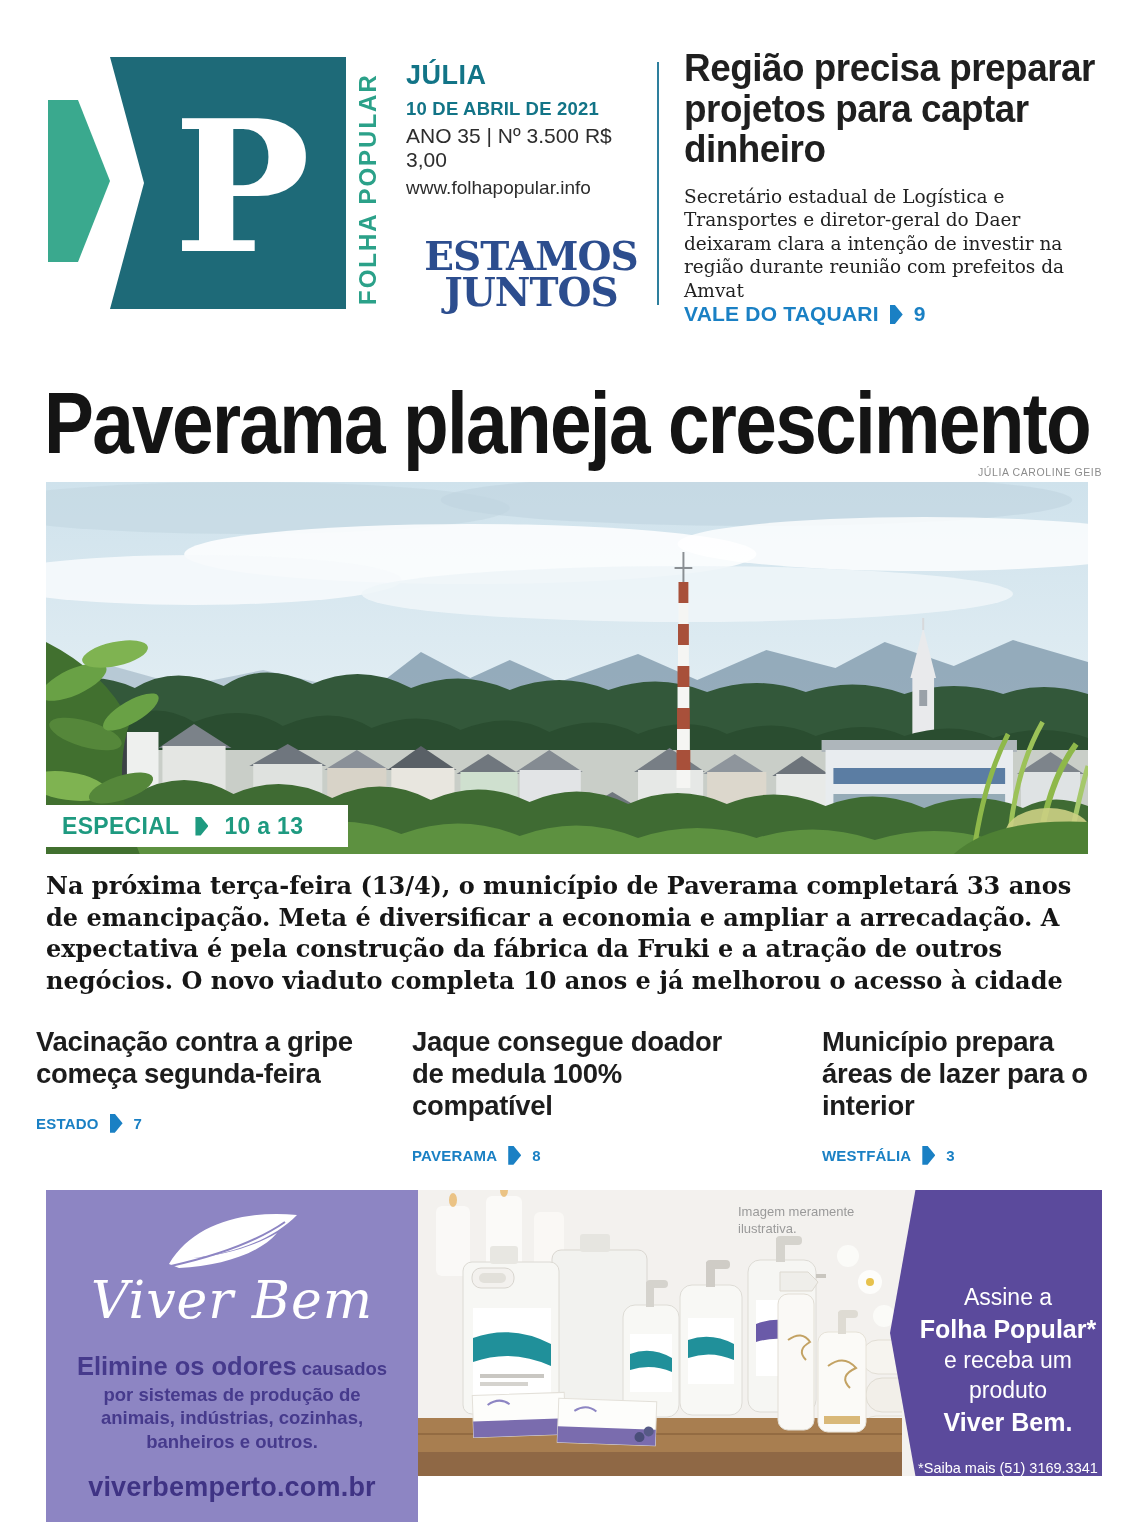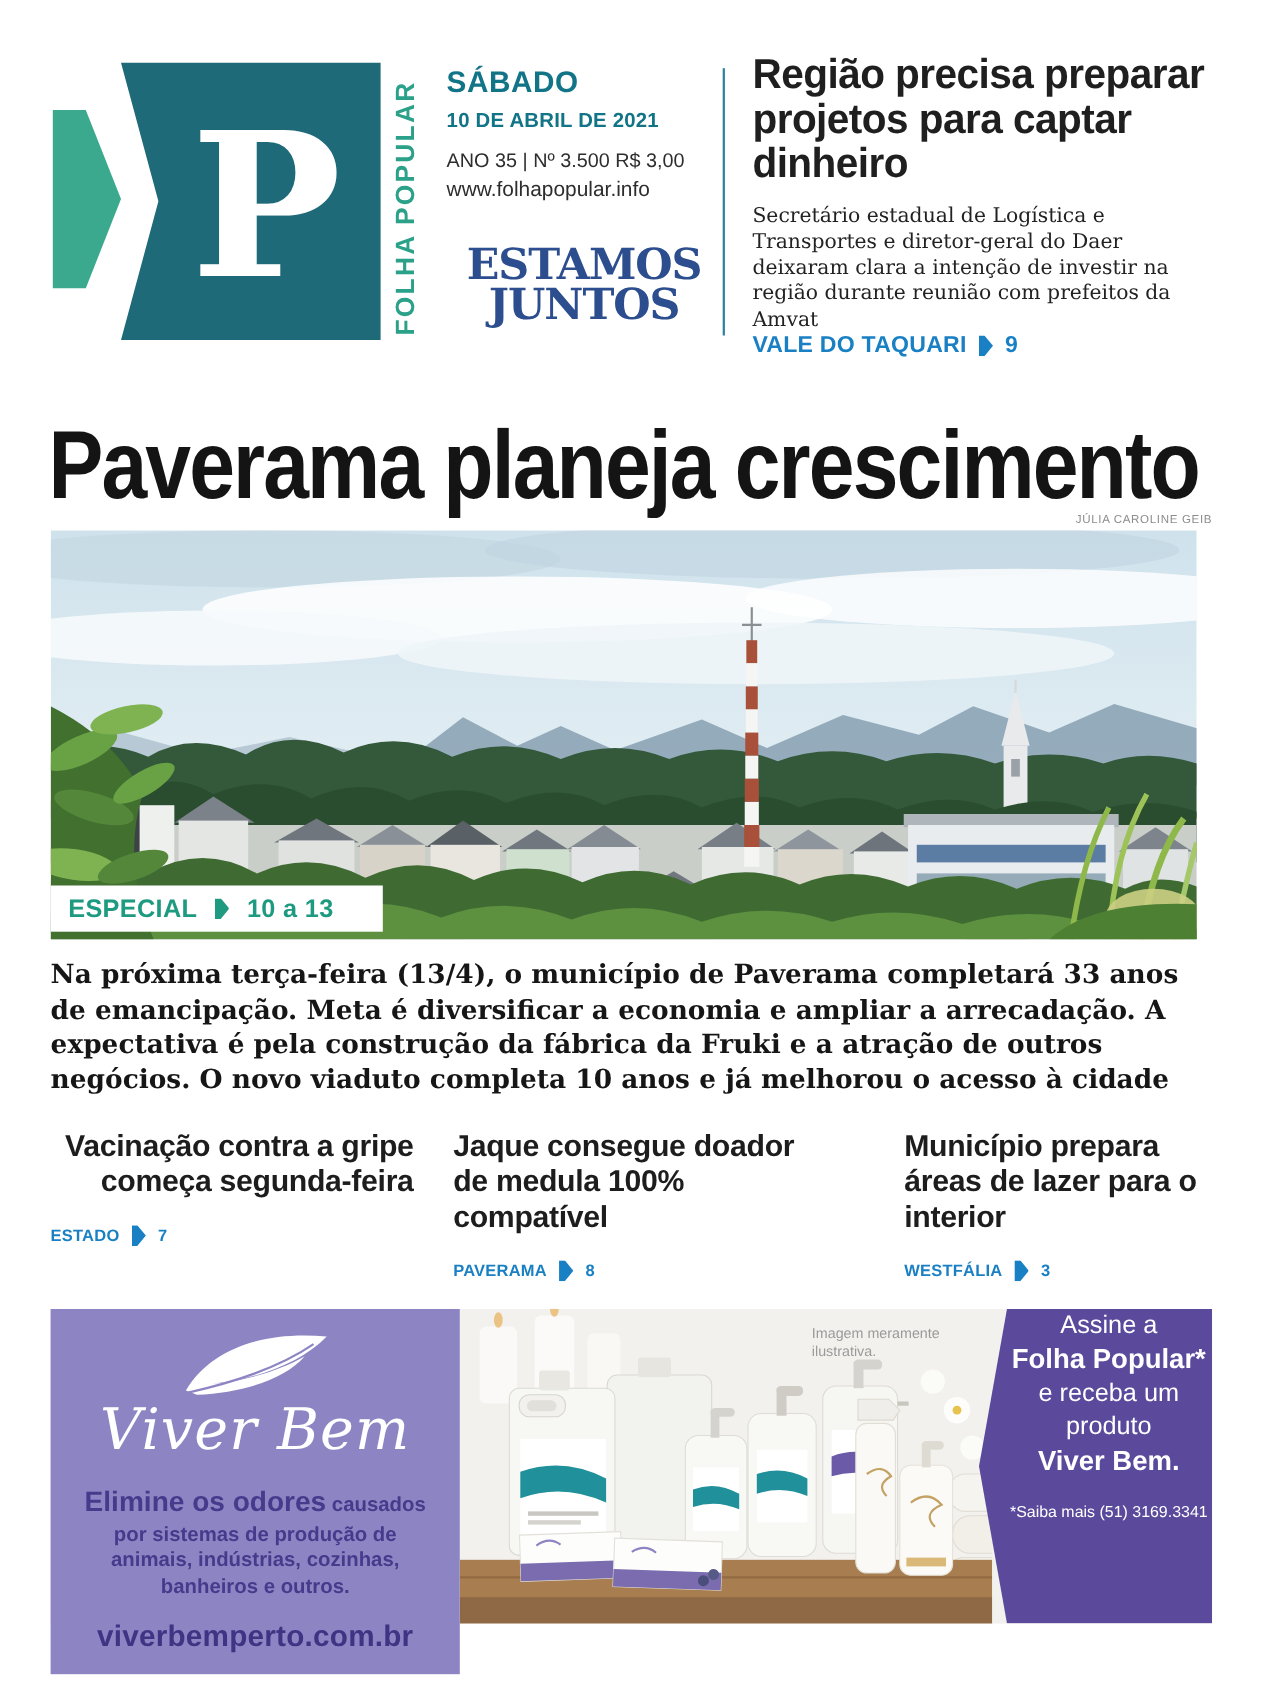--- a/index.html
+++ b/index.html
@@ -4,21 +4,21 @@
 <style>
   * { margin:0; padding:0; box-sizing:border-box; }
   body { background:#ffffff; font-family:"Liberation Sans", sans-serif; }
   .page { position:relative; width:1148px; height:1536px; background:#ffffff; overflow:hidden; margin:0 auto; }
 
   
   .logo { position:absolute; left:46px; top:55px; width:345px; height:256px; }
   .dateblock { position:absolute; left:406px; top:60px; width:250px; }
   .day   { font-size:27px; font-weight:bold; color:#127487; letter-spacing:.5px; }
   .date  { margin-top:7px; font-size:18.5px; font-weight:bold; color:#127487; letter-spacing:.2px; }
-  .edition { margin-top:16px; font-size:18px; color:#2d2d2d; }
+  .edition { margin-top:4px; font-size:21px; color:#2d2d2d; }
   .website { margin-top:5px; font-size:19px; color:#2d2d2d; }
   .slogan { margin-top:40px; text-align:center; font-family:"DejaVu Serif", serif; font-weight:bold;
             color:#2c4d8e; font-size:39px; line-height:.92; letter-spacing:-1px; }
   .vdivider { position:absolute; left:657px; top:62px; width:2px; height:243px; background:#2e7f9d; }
   .topstory { position:absolute; left:684px; top:48px; width:424px; }
   .topstory h2 { font-size:38px; line-height:1.07; font-weight:bold; color:#1f1f1f; letter-spacing:-.5px;
                  transform:scaleX(.97); transform-origin:left top; }
   .topstory p { margin-top:15px; font-family:"DejaVu Serif", serif; font-size:18.5px; line-height:1.27; color:#222; }
   .seclink { display:flex; align-items:center; gap:11px; font-weight:bold; font-size:21px;
              color:#1a80c4; letter-spacing:.2px; cursor:pointer; }
@@ -37,62 +37,62 @@
   .photo-tag { position:absolute; left:0; bottom:7px; width:302px; height:42px; background:#ffffff;
                display:flex; align-items:center; gap:16px; padding-left:16px;
                font-weight:bold; font-size:23px; color:#1e9a80; letter-spacing:.3px; }
   .deck { position:absolute; left:46px; top:870px; width:1060px; font-family:"DejaVu Serif", serif;
           font-weight:bold; font-size:24px; line-height:1.32; color:#161616; }
 
   
   .teaser { position:absolute; top:1026px; cursor:pointer; }
   .teaser h3 { font-size:27.5px; line-height:1.16; font-weight:bold; color:#1d1d1d; letter-spacing:-.3px; }
   .teaser .seclink { margin-top:24px; font-size:15px; }
-  .t1 { left:46px;  width:330px;text-align:right; }
+  .t1 { left:36px;  width:330px; }
   .t2 { left:412px; width:345px; }
   .t3 { left:822px; width:290px; }
 
   
   .ad { position:absolute; left:46px; top:1190px; width:1056px; height:286px; background:#f3f1ee; cursor:pointer; }
   .ad-left { position:absolute; left:0; top:0; width:372px; height:332px; background:#8d85c3;
              color:#ffffff; text-align:center; }
   .feather { margin:16px auto 0; display:block; }
   .brand { font-family:"DejaVu Serif", serif; font-style:italic; font-size:52px; margin-top:-4px;
            letter-spacing:1px; }
   .tagline { margin-top:20px; padding:0 24px; color:#463a8c; font-size:18.5px; line-height:1.28; font-weight:bold; }
   .tagline .big { font-size:25.5px; }
   .ad-url { margin-top:18px; color:#3f3384; font-weight:bold; font-size:27px; letter-spacing:.2px; }
   .ad-mid { position:absolute; left:372px; top:0; width:484px; height:286px; }
   .ad-mid svg { display:block; width:100%; height:100%; }
   .disclaimer { position:absolute; right:214px; top:14px; width:150px; font-size:13px; line-height:1.3;
                 color:#9a9a9a; }
   .ad-right { position:absolute; right:0; top:0; width:212px; height:286px; background:#5b4a9c;
               clip-path:polygon(12% 0,100% 0,100% 100%,12% 100%,0 50%);
-              color:#ffffff; display:flex; flex-direction:column; justify-content:flex-start;
+              color:#ffffff; display:flex; flex-direction:column; justify-content:flex-end;
               text-align:center; padding-left:24px; }
   .ad-right .l  { font-size:23px; line-height:1.3; }
   .ad-right .lb { font-size:25px; line-height:1.3; font-weight:bold; }
   .ad-right .note { margin-top:22px; font-size:14.5px; }
 </style>
 </head>
 <body>
 
 <div class="page">
 
   <div class="logo">
     <svg viewBox="0 0 345 256">
       <polygon points="2,45 32,45 64,126 32,207 2,207" fill="#3aa98e"></polygon>
       <polygon points="64,2 300,2 300,254 64,254 98,128" fill="#1e6a78"></polygon>
       <text x="196" y="196" text-anchor="middle" font-family="DejaVu Serif, serif" font-weight="bold" font-size="182" fill="#ffffff">P</text>
       <text x="330" y="250" transform="rotate(-90 330 250)" font-family="Liberation Sans, sans-serif" font-weight="bold" font-size="24" letter-spacing="2" fill="#2ba189">FOLHA POPULAR</text>
     </svg>
   </div>
 
   <div class="dateblock">
-    <div class="day">SÁBADO</div>
+    <div class="day">JÚLIA</div>
     <div class="date">10 DE ABRIL DE 2021</div>
     <div class="edition">ANO 35 | Nº 3.500 R$ 3,00</div>
     <div class="website">www.folhapopular.info</div>
     <div class="slogan">
       <div>ESTAMOS</div>
       <div>JUNTOS</div>
     </div>
   </div>
 
   <div class="vdivider"></div>

